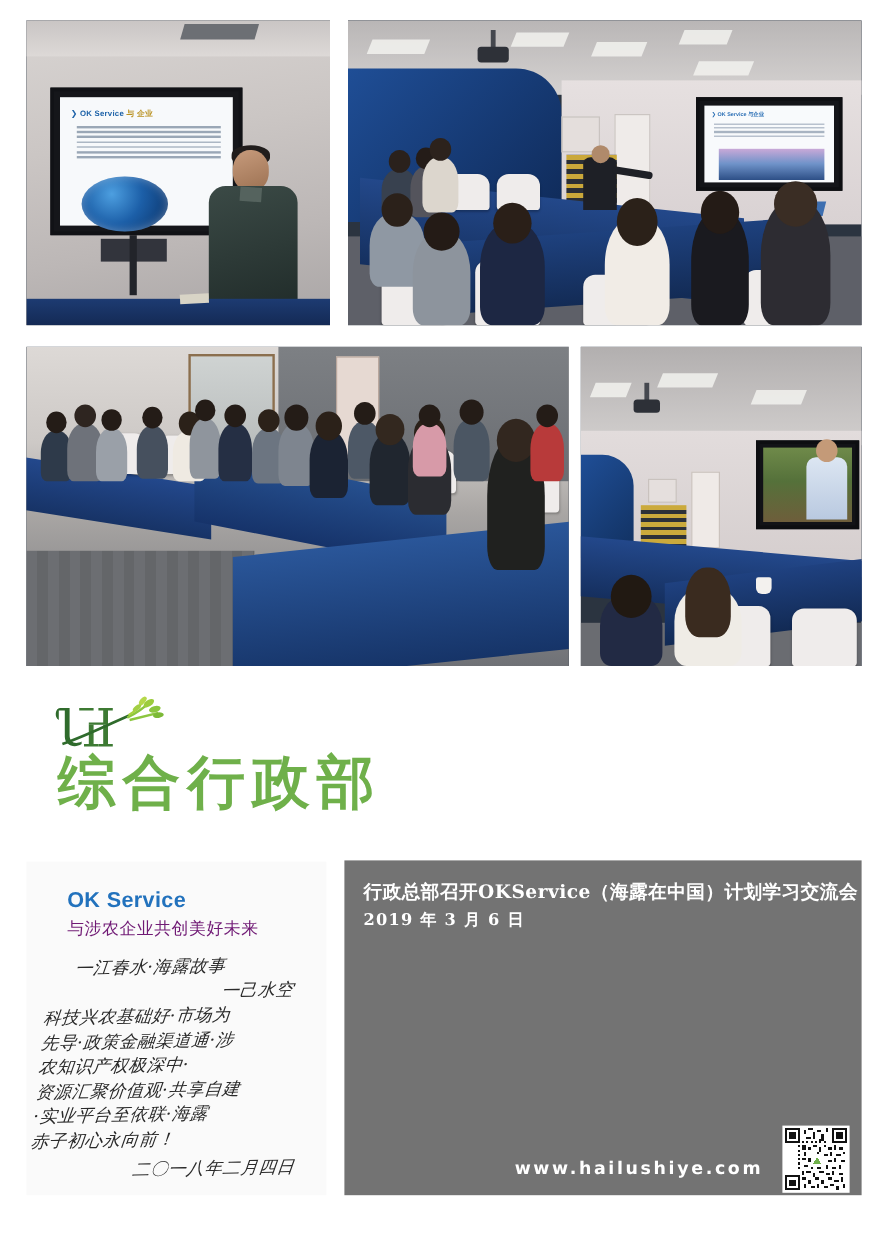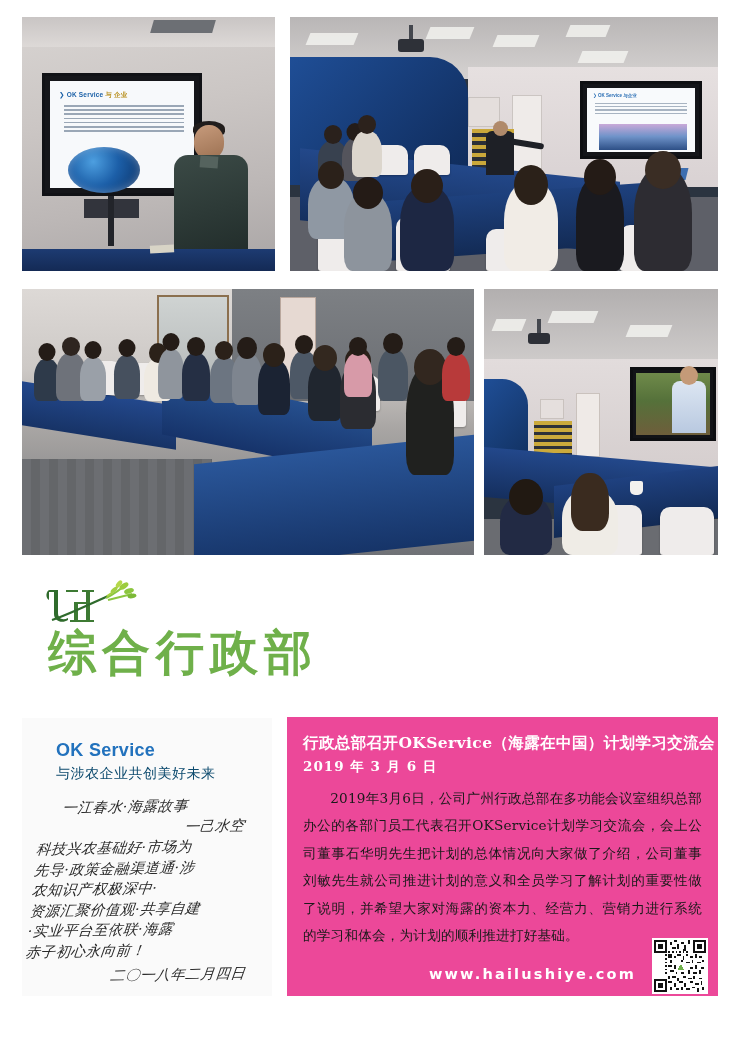--- a/index.html
+++ b/index.html
@@ -323,42 +323,42 @@
     position: absolute; left: 22px; top: 718px; width: 250px; height: 278px;
     background: #fafafa;
   }
   .ok-title {
     position: absolute; left: 34px; top: 22px;
     font-size: 18px; font-weight: bold; color: #2272bd;
     letter-spacing: .3px;
   }
   .ok-sub {
     position: absolute; left: 34px; top: 47px;
-    font-size: 14px; color: #0c4a6e; letter-spacing: .5px;
+    font-size: 14px; color: #701a75; letter-spacing: .5px;
     font-family: "DejaVu Sans", "Liberation Sans", sans-serif;
   }
   .calligraphy {
     position: absolute; left: 10px; top: 78px; width: 232px;
     font-family: "DejaVu Serif", "Liberation Serif", serif;
     color: #2a2a2a; font-size: 14.5px; line-height: 1.42;
     letter-spacing: .5px;
     transform: skewX(-7deg) rotate(-1.1deg);
     font-style: italic;
   }
   .calligraphy .c-head { display: block; padding-left: 22px; }
   .calligraphy .c-author { display: block; text-align: right; padding-right: 26px; }
   .calligraphy .c-line { display: block; }
   .calligraphy .c-date {
     display: block; text-align: right; padding-right: 10px; margin-top: 4px;
   }
 
   
   #article-panel {
     position: absolute; left: 287px; top: 717px; width: 431px; height: 279px;
-    background: #ec4899;
+    background: #737373;
   }
   .art-head {
     position: absolute; left: 16px; top: 16px; right: 14px;
     color: #ffffff; font-size: 15.5px; font-weight: bold;
     font-family: "DejaVu Serif", "Liberation Serif", serif;
     letter-spacing: .4px; white-space: nowrap;
   }
   .art-date {
     position: absolute; left: 16px; top: 41px;
     color: #ffffff; font-size: 13.5px; font-weight: bold;
@@ -638,21 +638,20 @@
     <span class="c-line">资源汇聚价值观·共享自建</span>
     <span class="c-line">·实业平台至依联·海露</span>
     <span class="c-line">赤子初心永向前！</span>
     <span class="c-date">二〇一八年二月四日</span>
   </div>
 </div>
 
 <div id="article-panel">
   <div class="art-head">行政总部召开OKService（海露在中国）计划学习交流会</div>
   <div class="art-date">2019 年 3 月 6 日</div>
-  <div class="art-body">2019年3月6日，公司广州行政总部在多功能会议室组织总部办公的各部门员工代表召开OKService计划学习交流会，会上公司董事石华明先生把计划的总体情况向大家做了介绍，公司董事刘敏先生就公司推进计划的意义和全员学习了解计划的重要性做了说明，并希望大家对海露的资本力、经营力、营销力进行系统的学习和体会，为计划的顺利推进打好基础。</div>
   <div class="art-url">www.hailushiye.com</div>
   <div class="qr">
     <svg class="qr-grid" viewBox="0 0 29 29" shape-rendering="crispEdges" xmlns="http://www.w3.org/2000/svg" aria-hidden="true">
       <rect width="29" height="29" fill="#ffffff"></rect>
       <g fill="#111111">
 
         <rect x="0" y="0" width="7" height="1"></rect>
           <rect x="0" y="6" width="7" height="1"></rect>
         <rect x="0" y="0" width="1" height="7"></rect>
           <rect x="6" y="0" width="1" height="7"></rect>

